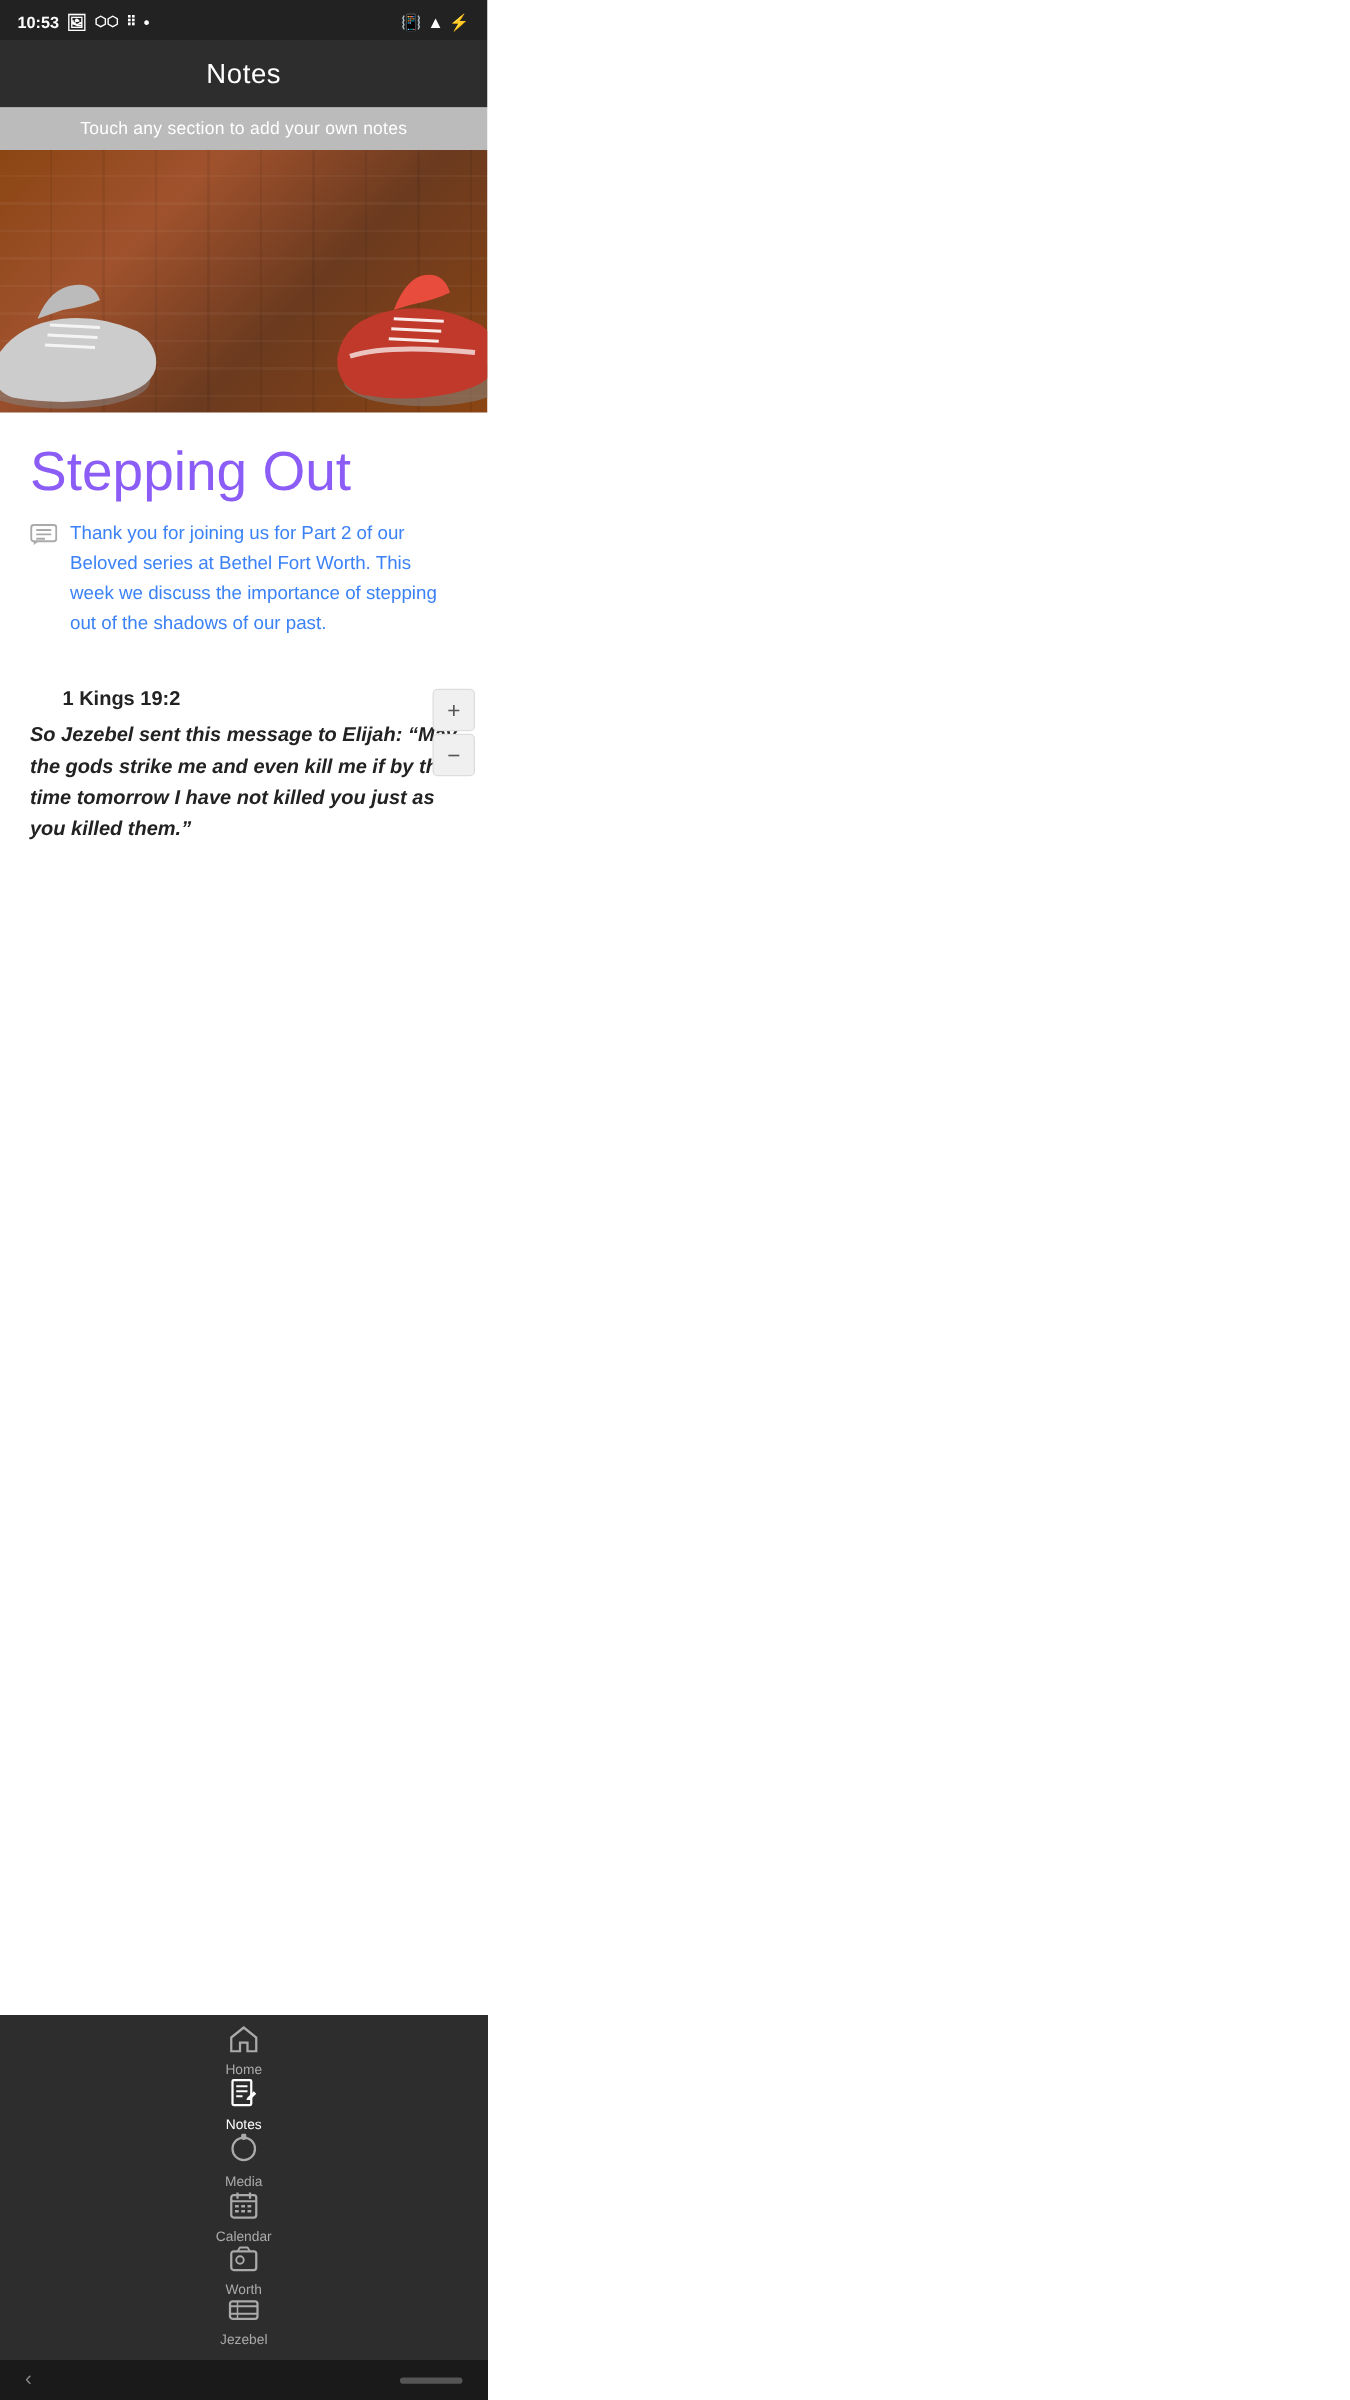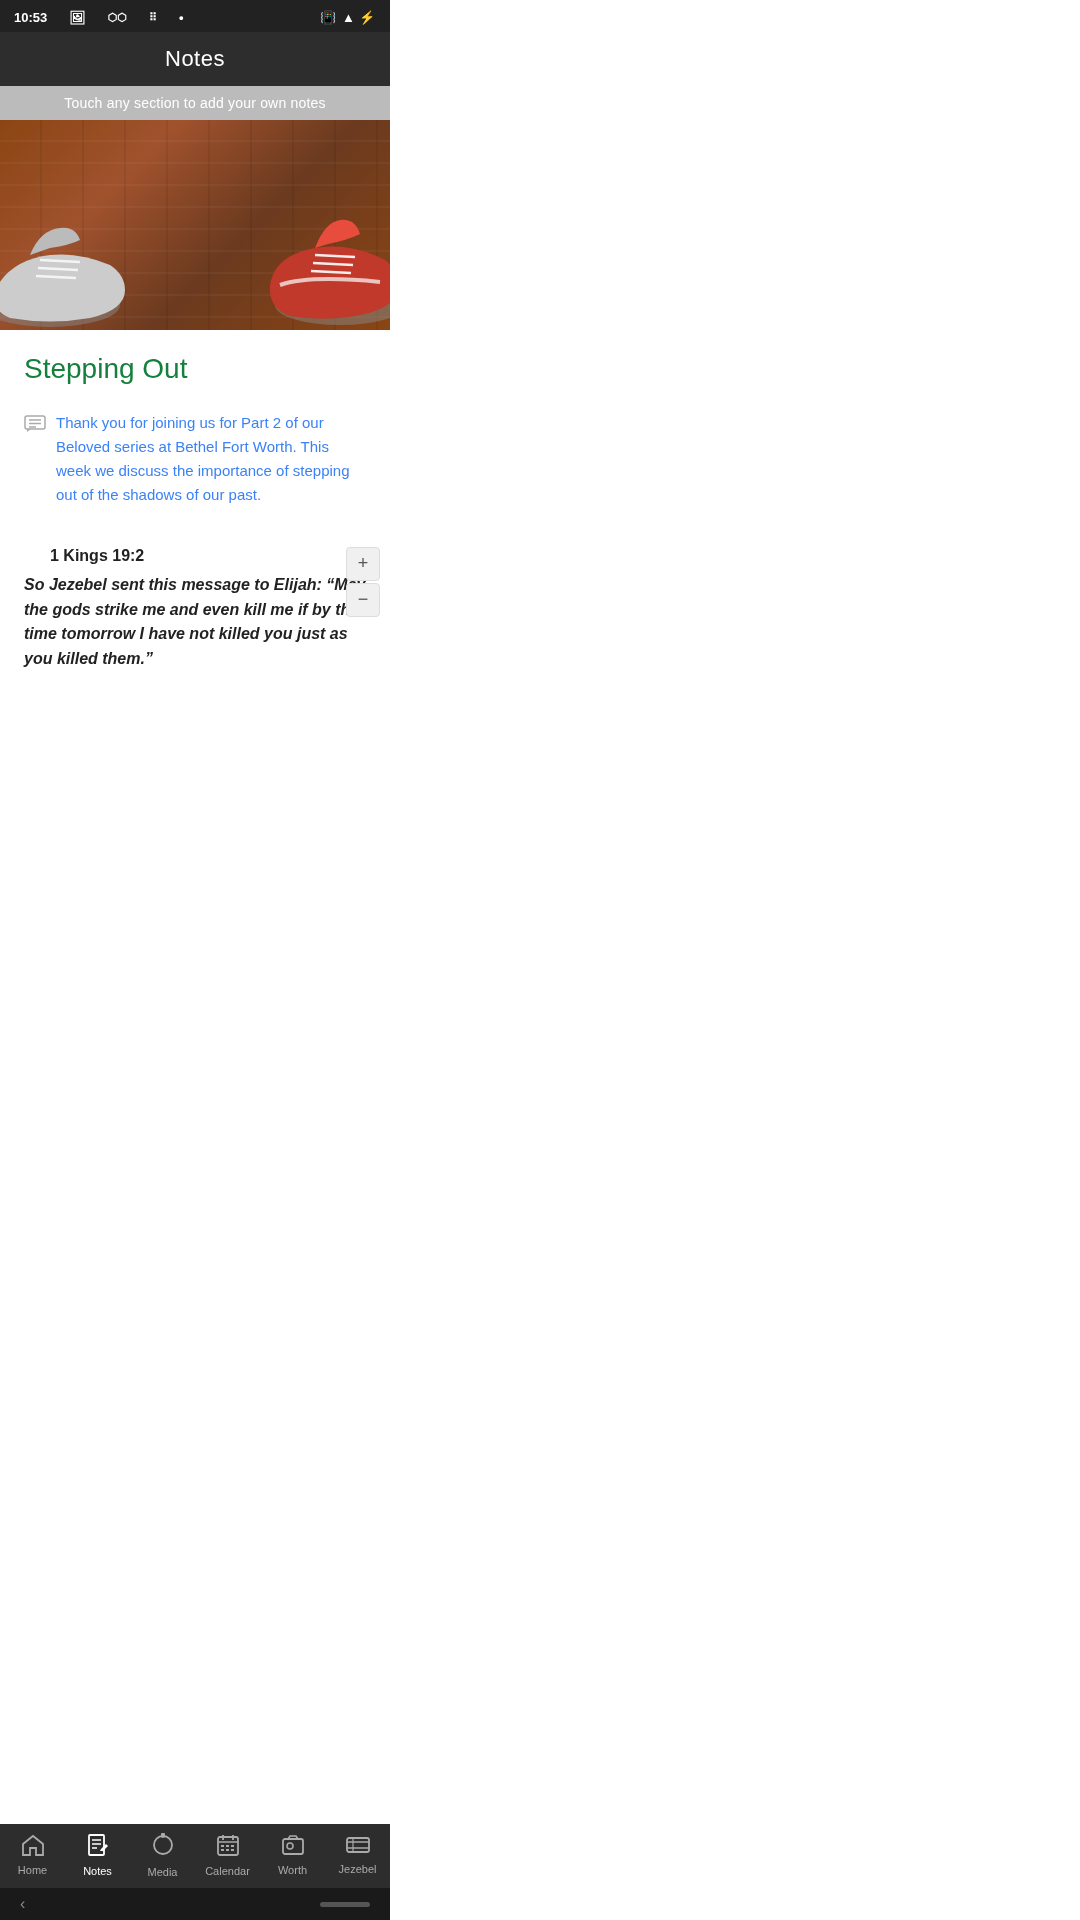--- a/index.html
+++ b/index.html
@@ -19,21 +19,21 @@
       background: #222;
       color: #fff;
       display: flex;
       align-items: center;
       justify-content: space-between;
       padding: 6px 14px 4px 14px;
       font-size: 13px;
       font-weight: 600;
       height: 32px;
     }
-    .status-left { display: flex; align-items: center; gap: 22px; }
+    .status-left { display: flex; align-items: center; gap: 6px; }
     .status-right { display: flex; align-items: center; gap: 5px; }
 
     
     .header {
       background: #2d2d2d;
       text-align: center;
       padding: 14px 0 14px 0;
     }
     .header-title {
       color: #fff;
@@ -117,24 +117,24 @@
       letter-spacing: -2px;
     }
 
     
     .content {
       padding: 24px 24px 0 24px;
       background: #fff;
     }
 
     .sermon-title {
-      font-size: 28px;
+      font-size: 44px;
       font-weight: 300;
-      color: #15803d;
-      margin-bottom: 26px;
+      color: #8b5cf6;
+      margin-bottom: 13px;
       line-height: 1.1;
     }
 
     .sermon-description-wrapper {
       display: flex;
       align-items: flex-start;
       gap: 10px;
       margin-bottom: 40px;
     }
 
@@ -202,20 +202,21 @@
       position: fixed;
       bottom: 32px;
       left: 0;
       width: 390px;
       background: #2d2d2d;
       display: flex;
       align-items: center;
       justify-content: space-around;
       padding: 8px 0 10px 0;
       z-index: 100;
+      flex-direction: column;
     }
 
     .nav-item {
       display: flex;
       flex-direction: column;
       align-items: center;
       gap: 4px;
       color: #aaa;
       font-size: 11px;
       cursor: pointer;

